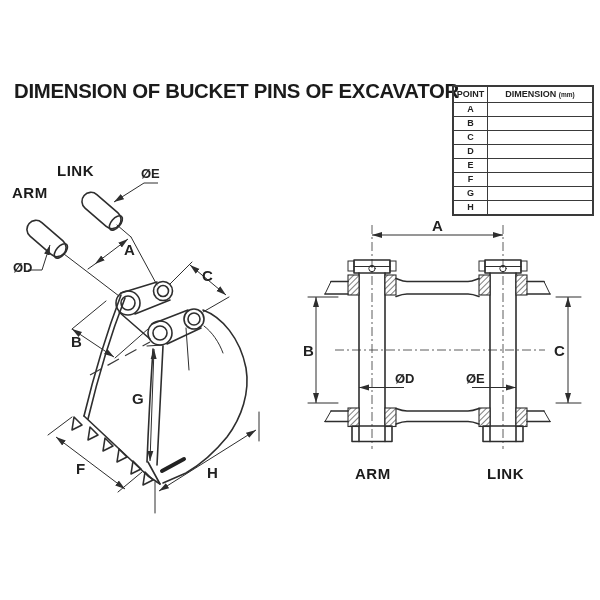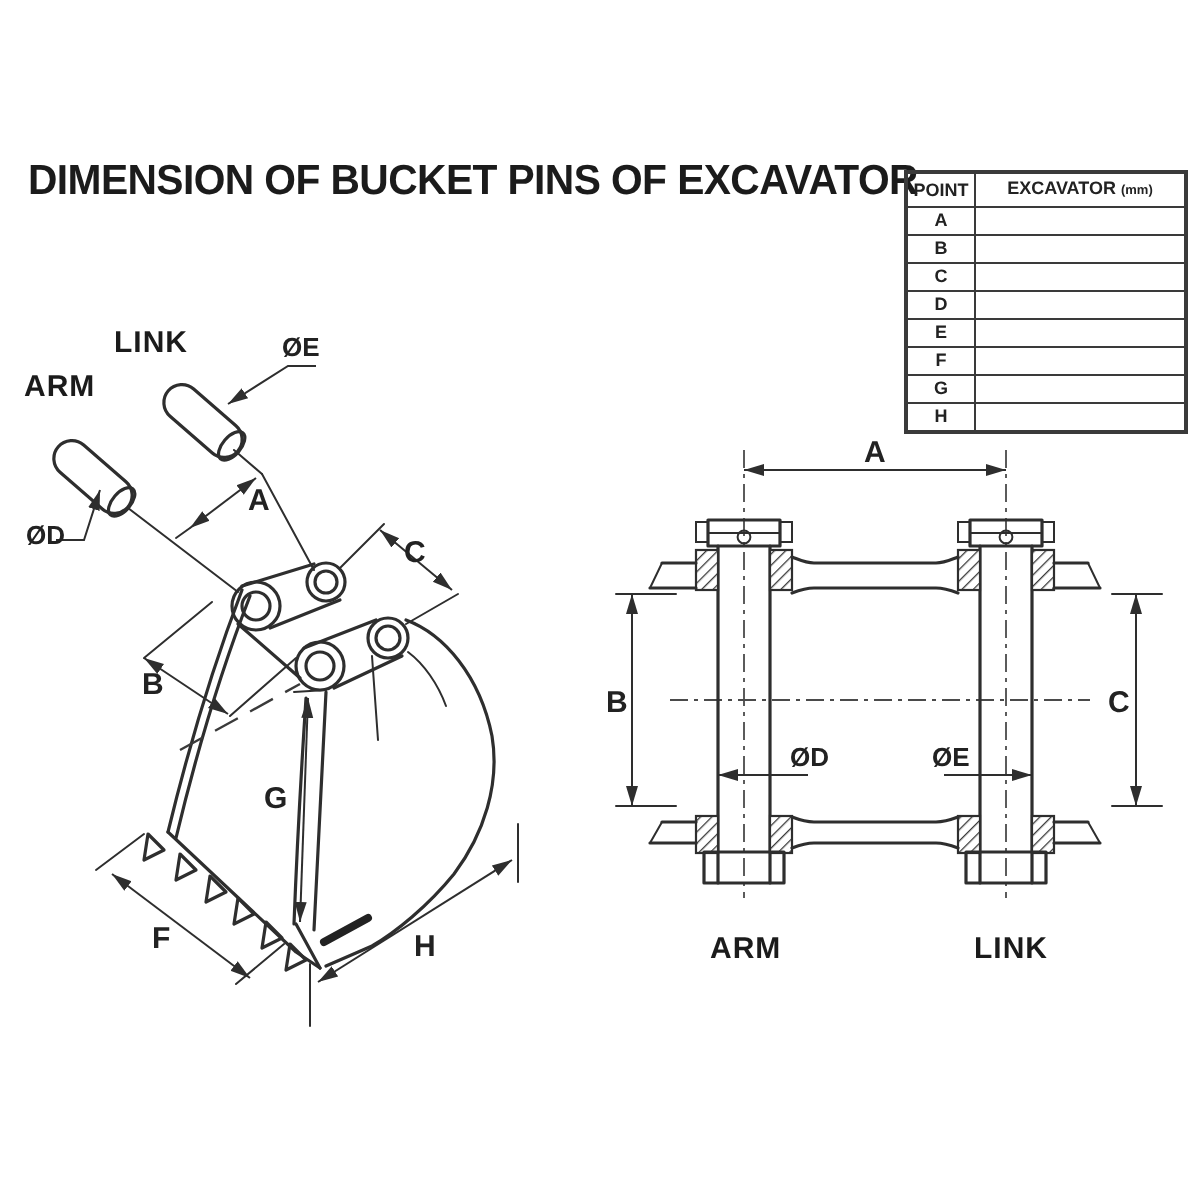--- a/index.html
+++ b/index.html
@@ -45,21 +45,21 @@
 
 <div id="canvas">
 
   <div id="title">DIMENSION OF BUCKET PINS OF EXCAVATOR</div>
 
   <table id="spec-table">
     <tbody>
         <tr>
       <th class="col-point">POINT</th>
       <th class="col-dim">
-        <span>EXCAVATOR</span>
+        <span>DIMENSION</span>
         <span class="unit">(mm)</span>
       </th>
     </tr>
     <tr>
           <td>A</td>
           <td></td>
         </tr>
     <tr>
           <td>B</td>
           <td></td>

